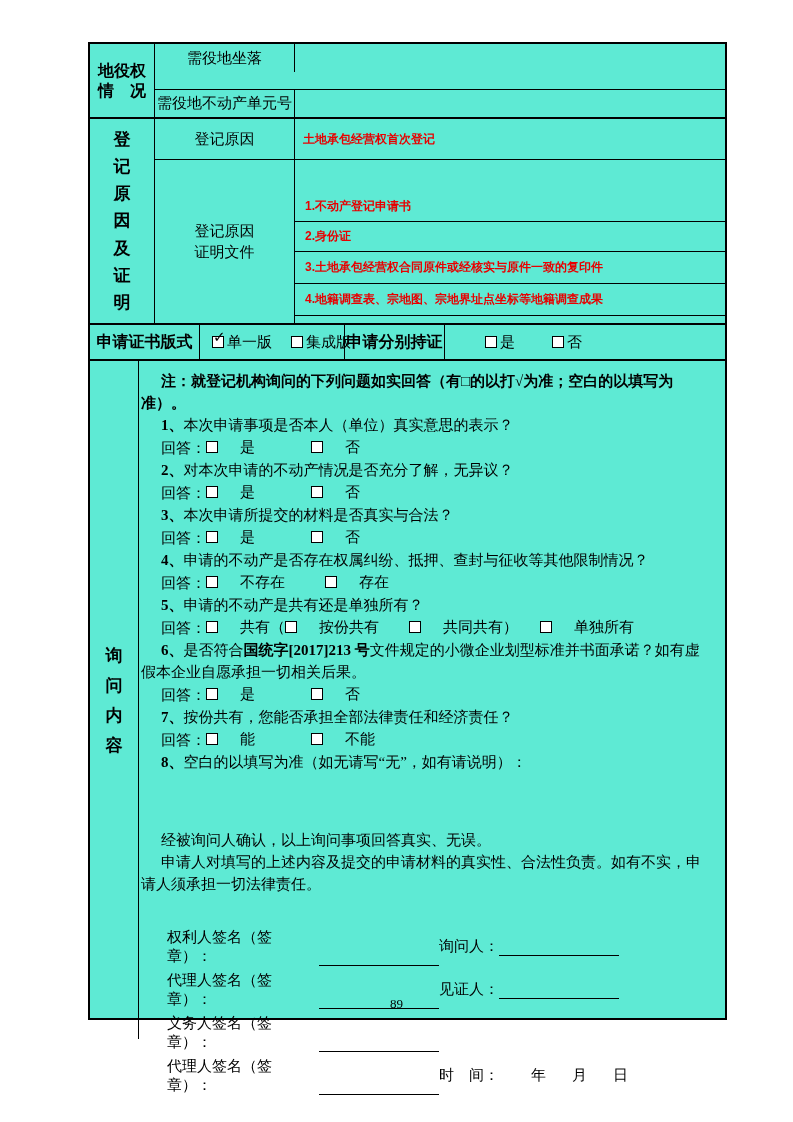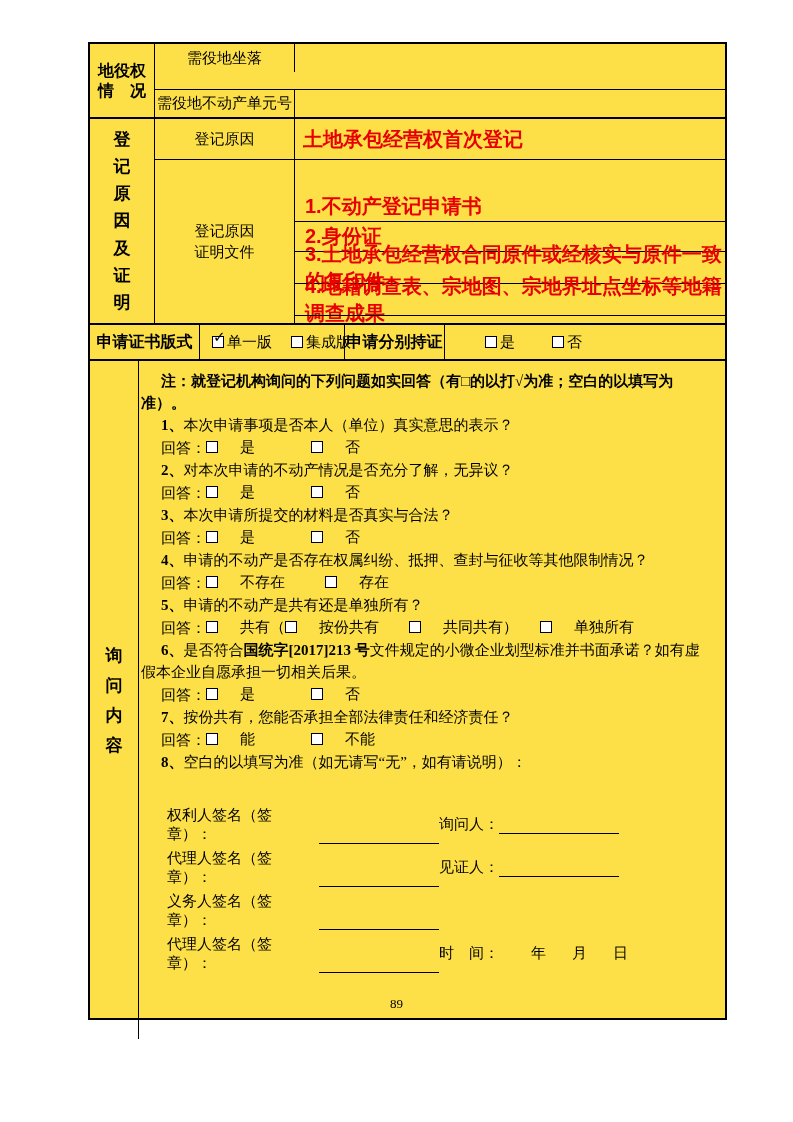--- a/index.html
+++ b/index.html
@@ -10,21 +10,21 @@
     color: #000;
     position: relative;
     overflow: hidden;
   }
   .page { position: relative; width: 793px; height: 1122px; }
 
   .doc-table {
     position: absolute; left: 88px; top: 42px;
     width: 639px; height: 978px;
     border: 2px solid #000;
-    background: #fde047;
+    background: #5eead4;
   }
 
   .sec { display: flex; width: 100%; }
   .sec + .sec { border-top: 2px solid #000; }
 
   .cell { display: flex; align-items: center; }
   .vdiv { border-right: 1px solid #000; }
 
   
   .colA1 { width: 65px; flex: none; justify-content: center; text-align: center; }
@@ -54,21 +54,21 @@
   }
   .proof-items { flex: 1; display: flex; flex-direction: column; margin-top: 31px; }
   .proof-row { display: flex; align-items: center; padding-left: 10px; }
   .proof-row + .proof-row { border-top: 1px solid #000; }
   .pr1, .pr2 { height: 30px; }
   .pr3, .pr4 { height: 32px; }
   .pr5 { flex: 1; }
   .red {
     color: #e80000;
     font-family: "Liberation Sans", "DejaVu Sans", sans-serif;
-    font-weight: bold; font-size: 20px;
+    font-weight: bold; font-size: 12px;
   }
 
   
   .secC { height: 36px; }
   .c1 { width: 110px; flex: none; justify-content: center; font-weight: bold; font-size: 16px; }
   .c2 { width: 145px; flex: none; padding-left: 12px; gap: 19px; font-size: 15px; }
   .c3 { width: 100px; flex: none; justify-content: center; font-weight: bold; font-size: 16px; }
   .c4 { flex: 1; padding-left: 40px; gap: 37px; font-size: 15px; }
 
   
@@ -279,20 +279,24 @@
         <p class="ans"><span>回答：</span><span class="opt">
               <span class="cb"></span>
               <span>能</span>
             </span><span class="opt g56">
               <span class="cb"></span>
               <span>不能</span>
             </span></p>
 
         <p><span class="qnum">8、</span><span>空白的以填写为准（如无请写“无”，如有请说明）：</span></p>
 
+        <div class="confirm-block">
+          <p>经被询问人确认，以上询问事项回答真实、无误。</p>
+          <p>申请人对填写的上述内容及提交的申请材料的真实性、合法性负责。如有不实，申请人须承担一切法律责任。</p>
+        </div>
 
         <div class="sig-block">
           <div class="sig-row">
             <span class="sig-left">
               <span>权利人签名（签章）：</span>
               <span class="uline"></span>
             </span>
             <span class="sig-right">
               <span>询问人：</span>
               <span class="uline"></span>

